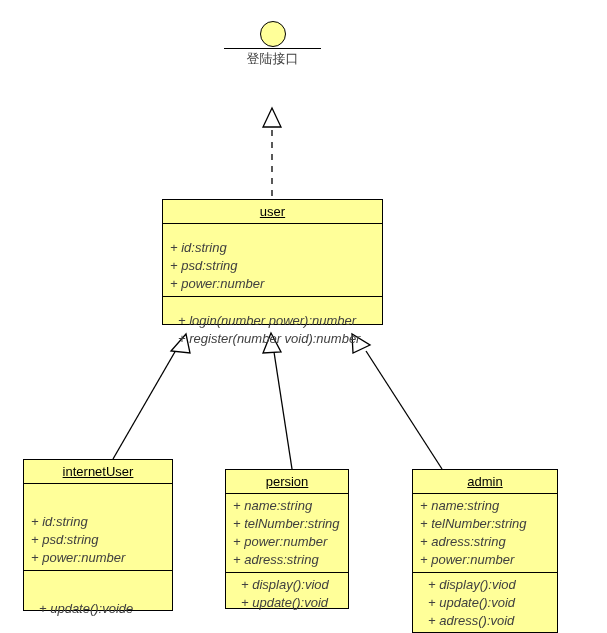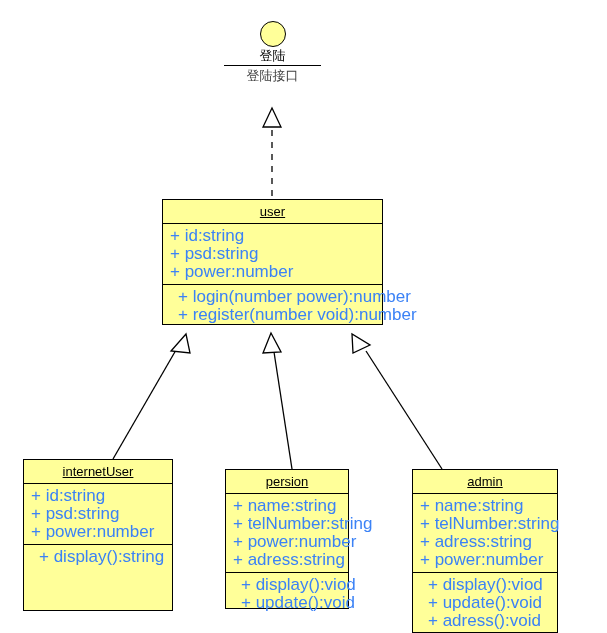--- a/index.html
+++ b/index.html
@@ -88,25 +88,26 @@
     border-bottom: 1.4px solid #000000;
     padding: 3px 0 3px 0;
     box-sizing: border-box;
   }
   .cls-ops {
     padding: 3px 0 3px 8px;
     box-sizing: border-box;
     flex: 1 1 auto;
   }
   .member {
-    font-size: 17px;
-    color: #3b82f6;
+    font-size: 13px;
+    color: #404040;
     line-height: 18px;
     padding: 0 4px 0 7px;
     white-space: nowrap;
+    font-style: italic;
   }
 </style>
 </head>
 <body>
 
 <div id="canvas">
 
   <svg class="edges" viewBox="0 0 607 633" width="607" height="633">
 
     <g>
@@ -125,51 +126,50 @@
     </g>
 
     <g>
       <line x1="442" y1="469" x2="366" y2="351" stroke="#000000" stroke-width="1.3"></line>
       <polygon points="352,334 353,353 370,345" fill="#ffffff" stroke="#000000" stroke-width="1.3"></polygon>
     </g>
   </svg>
 
   <div class="iface" style="left:224px; top:21px; width:97px;">
     <div class="iface-circle"></div>
-    <div class="iface-name">登陆</div>
     <div class="iface-sep"></div>
     <div class="iface-stereo">登陆接口</div>
   </div>
 
-  <div class="uml-class" style="left:162px; top:199px; width:221px; height:126px;">
+  <div class="uml-class" style="left:162px; top:199px; width:221px; height:126px;gap:12px;">
     <div class="cls-name">
       <span>user</span>
     </div>
     <div class="cls-attrs">
       <div class="member">+ id:string</div>
       <div class="member">+ psd:string</div>
       <div class="member">+ power:number</div>
     </div>
     <div class="cls-ops">
       <div class="member">+ login(number power):number</div>
       <div class="member">+ register(number void):number</div>
     </div>
   </div>
 
-  <div class="uml-class" style="left:23px; top:459px; width:150px; height:152px;">
+  <div class="uml-class" style="left:23px; top:459px; width:150px; height:152px;gap:26px;">
     <div class="cls-name">
       <span>internetUser</span>
     </div>
     <div class="cls-attrs">
       <div class="member">+ id:string</div>
       <div class="member">+ psd:string</div>
       <div class="member">+ power:number</div>
     </div>
     <div class="cls-ops">
-      <div class="member">+ display():string</div>
+      <div class="member">+ update():voide</div>
     </div>
   </div>
 
   <div class="uml-class" style="left:225px; top:469px; width:124px; height:140px;">
     <div class="cls-name">
       <span>persion</span>
     </div>
     <div class="cls-attrs">
       <div class="member">+ name:string</div>
       <div class="member">+ telNumber:string</div>

